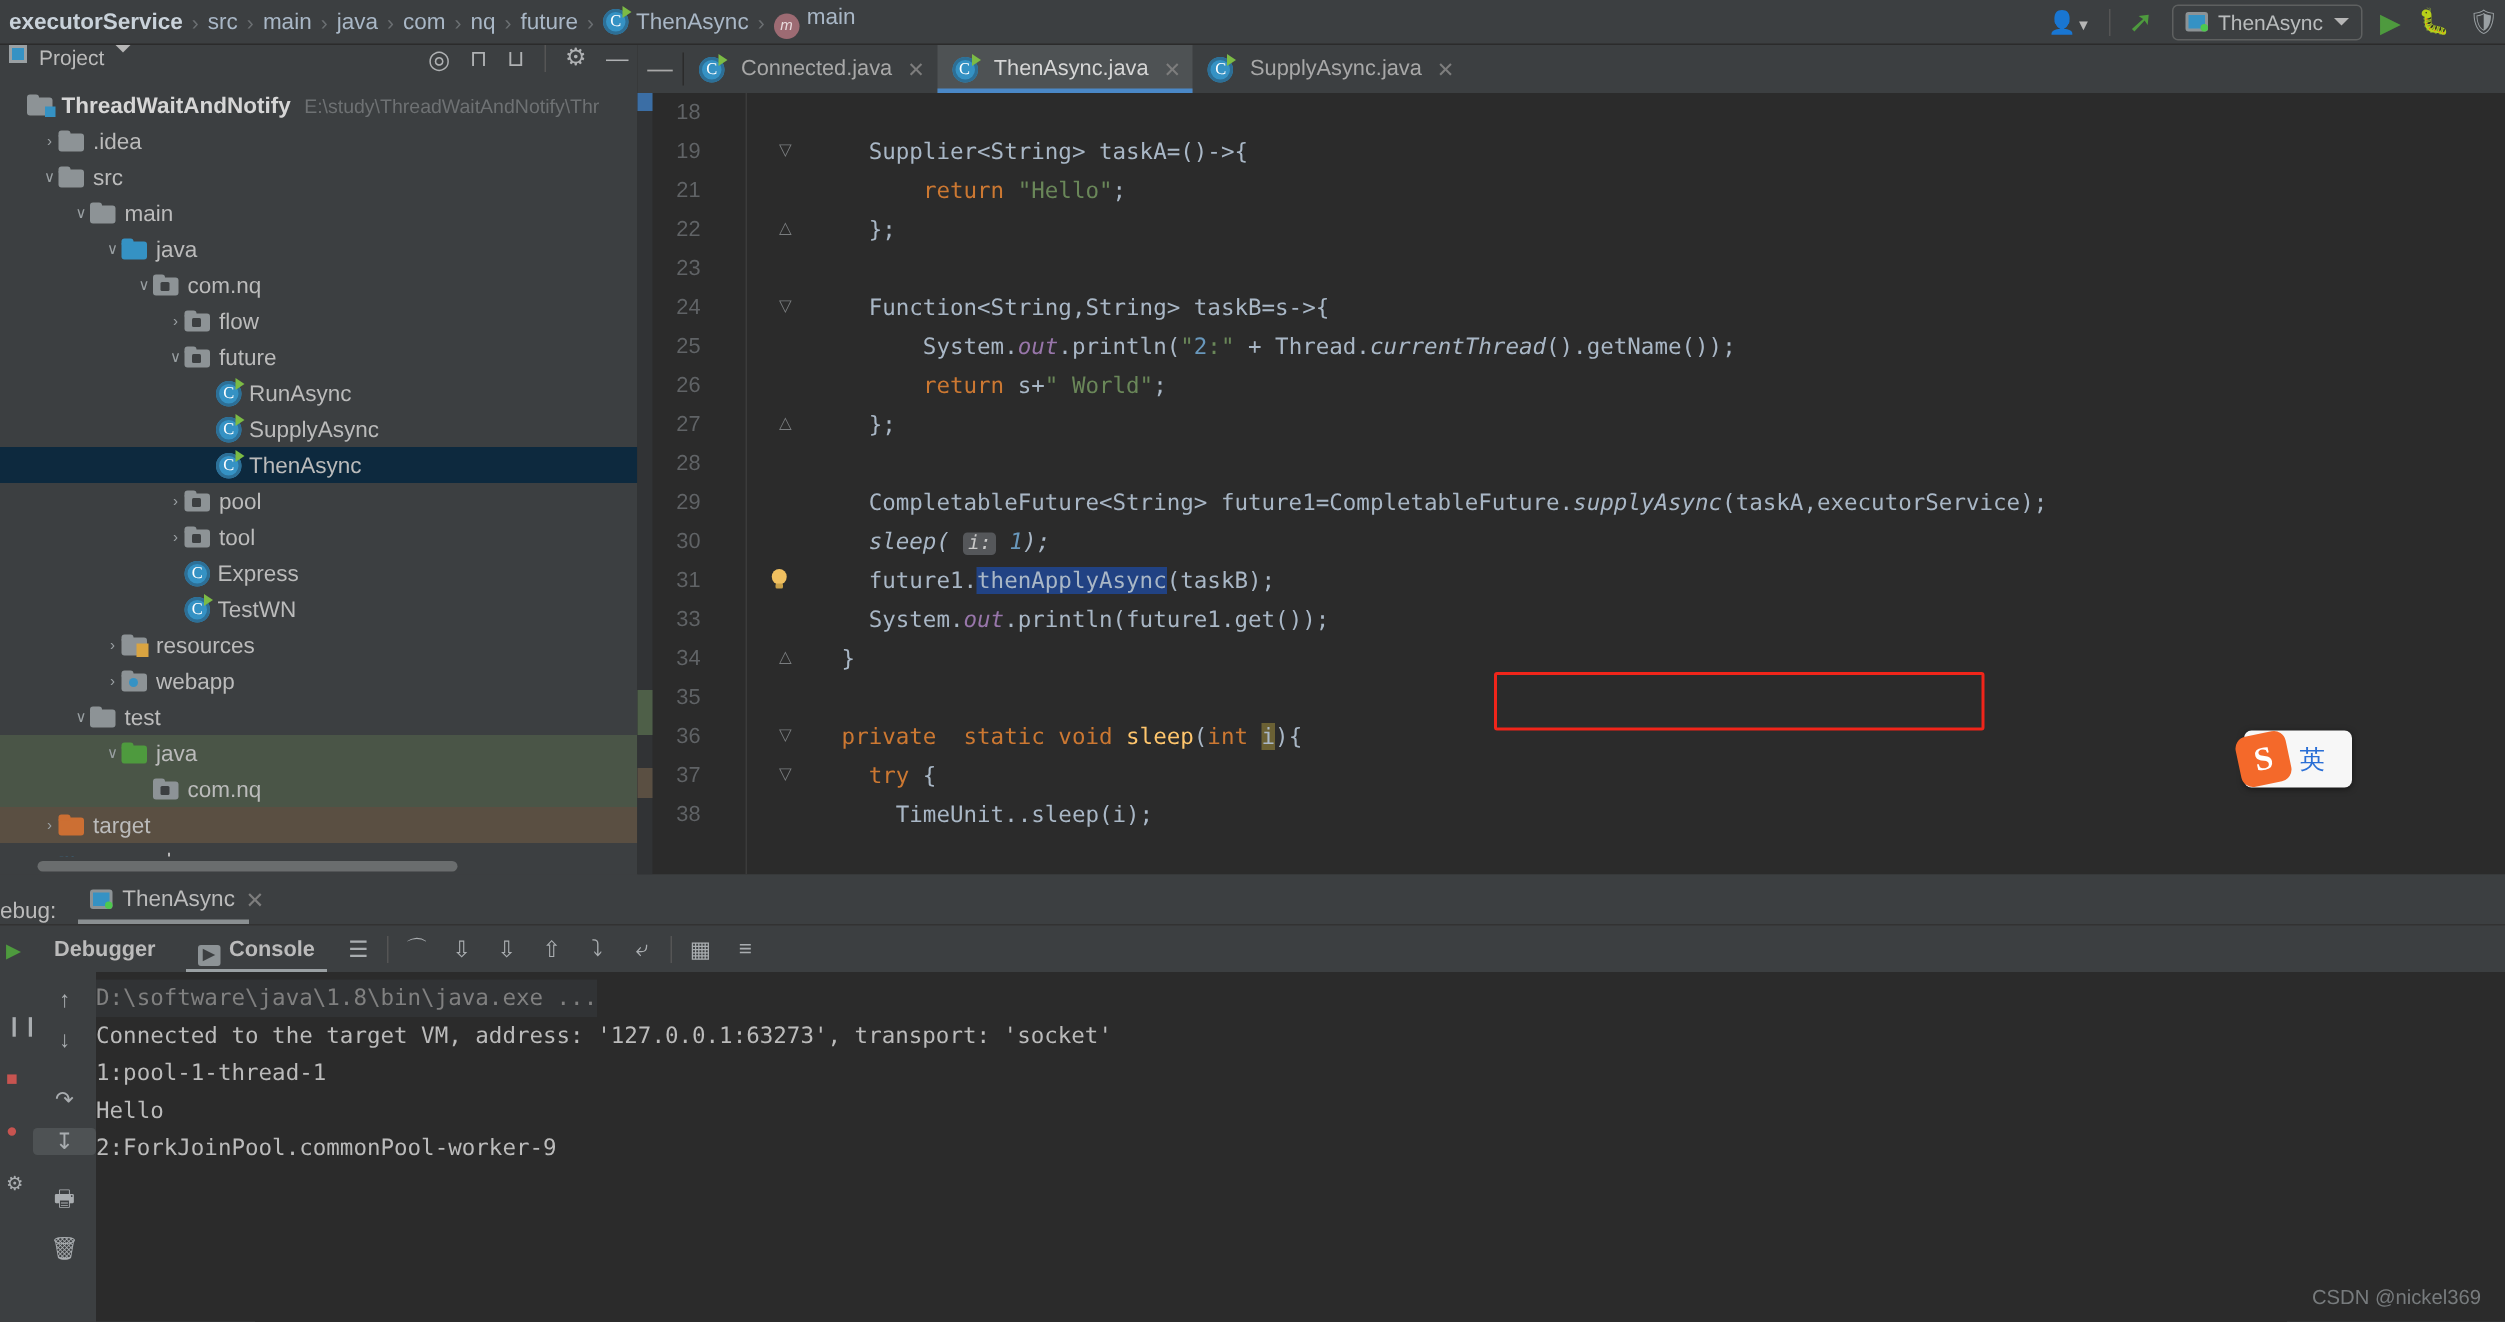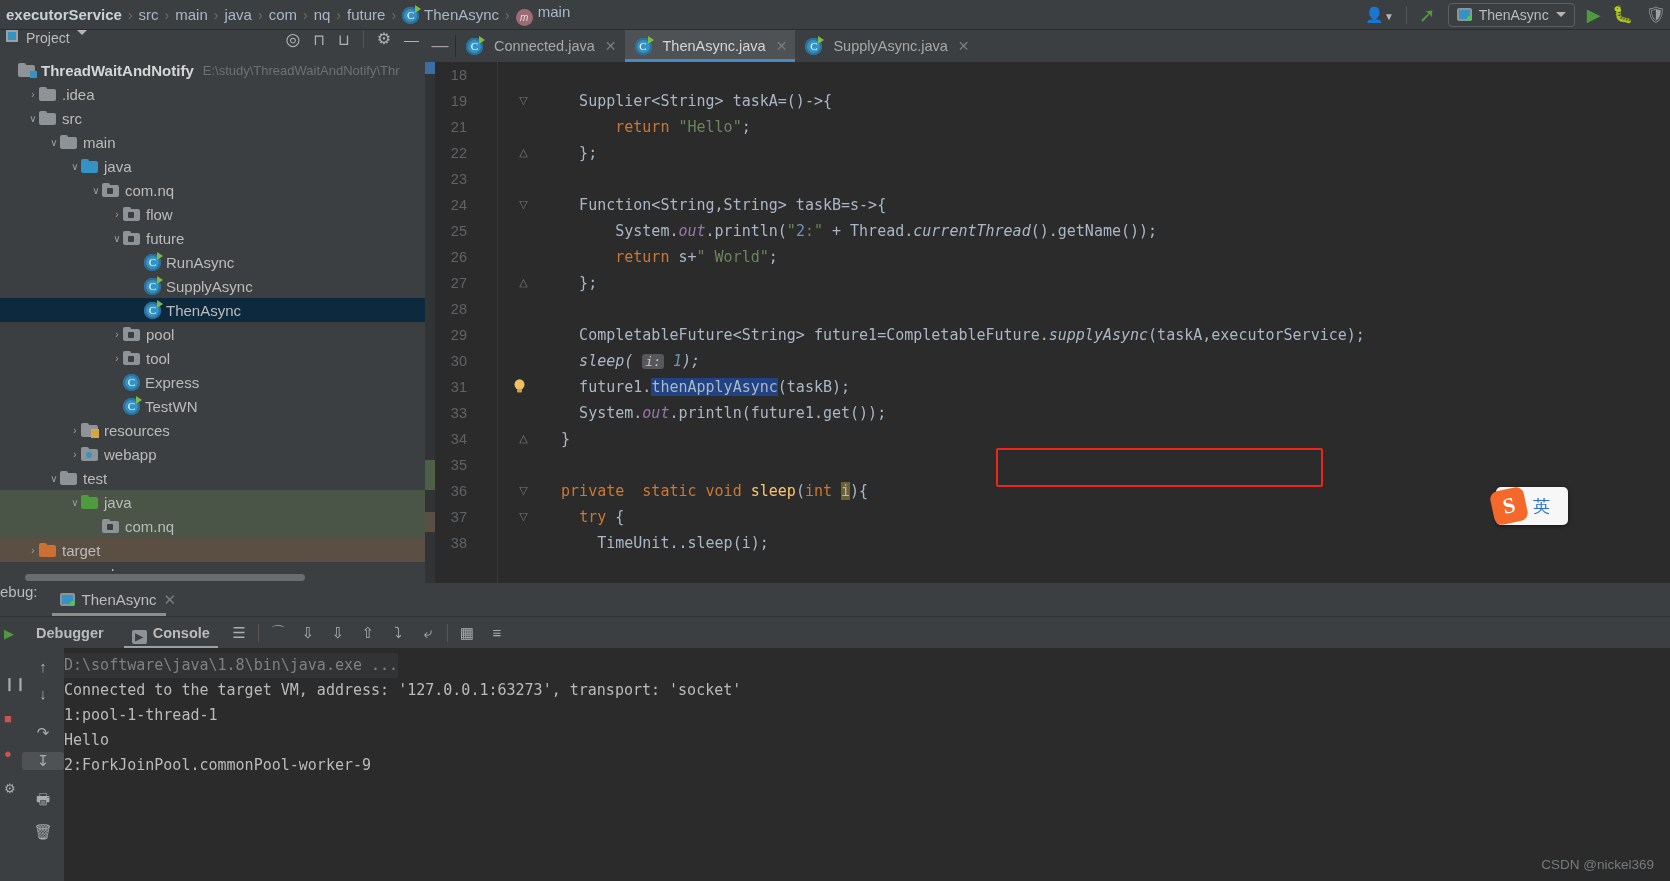--- a/index.html
+++ b/index.html
@@ -119,21 +119,21 @@
   #sogou { position:absolute; left:1496px; top:487px; width:72px; height:38px;
            background:#f7f7f7; border-radius:5px; display:flex; align-items:center;
            box-shadow:0 1px 4px rgba(0,0,0,.5);}
   #sogou .s-logo{ width:34px;height:34px;background:#f4692a;border-radius:8px;
      color:#fff;font-size:22px;font-weight:bold;text-align:center;line-height:33px;
      transform:rotate(-12deg); margin-left:-4px; font-family:"Liberation Serif",serif;}
   #sogou .s-txt{ color:#2a6fd6; font-size:17px; margin-left:7px;}
 
   
   #debugpanel { position:absolute; left:0; top:583px; right:0; bottom:0; background:#3c3f41;}
-  #dbg-tabrow { height:33px; display:flex; align-items:flex-start; position:relative;}
+  #dbg-tabrow { height:33px; display:flex; align-items:flex-end; position:relative;}
   #dbg-label { color:#bbbbbb; font-size:15px; padding-left:0px;}
   #dbg-tab { display:flex; align-items:center; gap:7px; margin-left:22px; position:relative; height:33px;}
   #dbg-tab span.t{color:#bbbbbb;font-size:15px;}
   #dbg-tab .x{color:#7d7d7d;font-size:15px;}
   #dbg-tab:after{content:"";position:absolute;left:-8px;right:10px;bottom:0;height:3px;background:#8a8f91;}
   #dbg-toolbar { height:32px; display:flex; align-items:center; gap:0; border-top:1px solid #323232; padding-left:22px;}
   .dbtab { font-size:14.5px; color:#bbbbbb; padding:0 14px; cursor:pointer; position:relative; height:32px; line-height:32px;font-weight:bold;}
   .dbtab.sel:after{content:"";position:absolute;left:6px;right:6px;bottom:0;height:3px;background:#9aa0a3;}
   .dbtab .runsq{display:inline-block;width:15px;height:14px;background:#8d9396;color:#3c3f41;font-size:10px;
     text-align:center;line-height:14px;margin-right:6px;vertical-align:-2px;border-radius:2px;}

